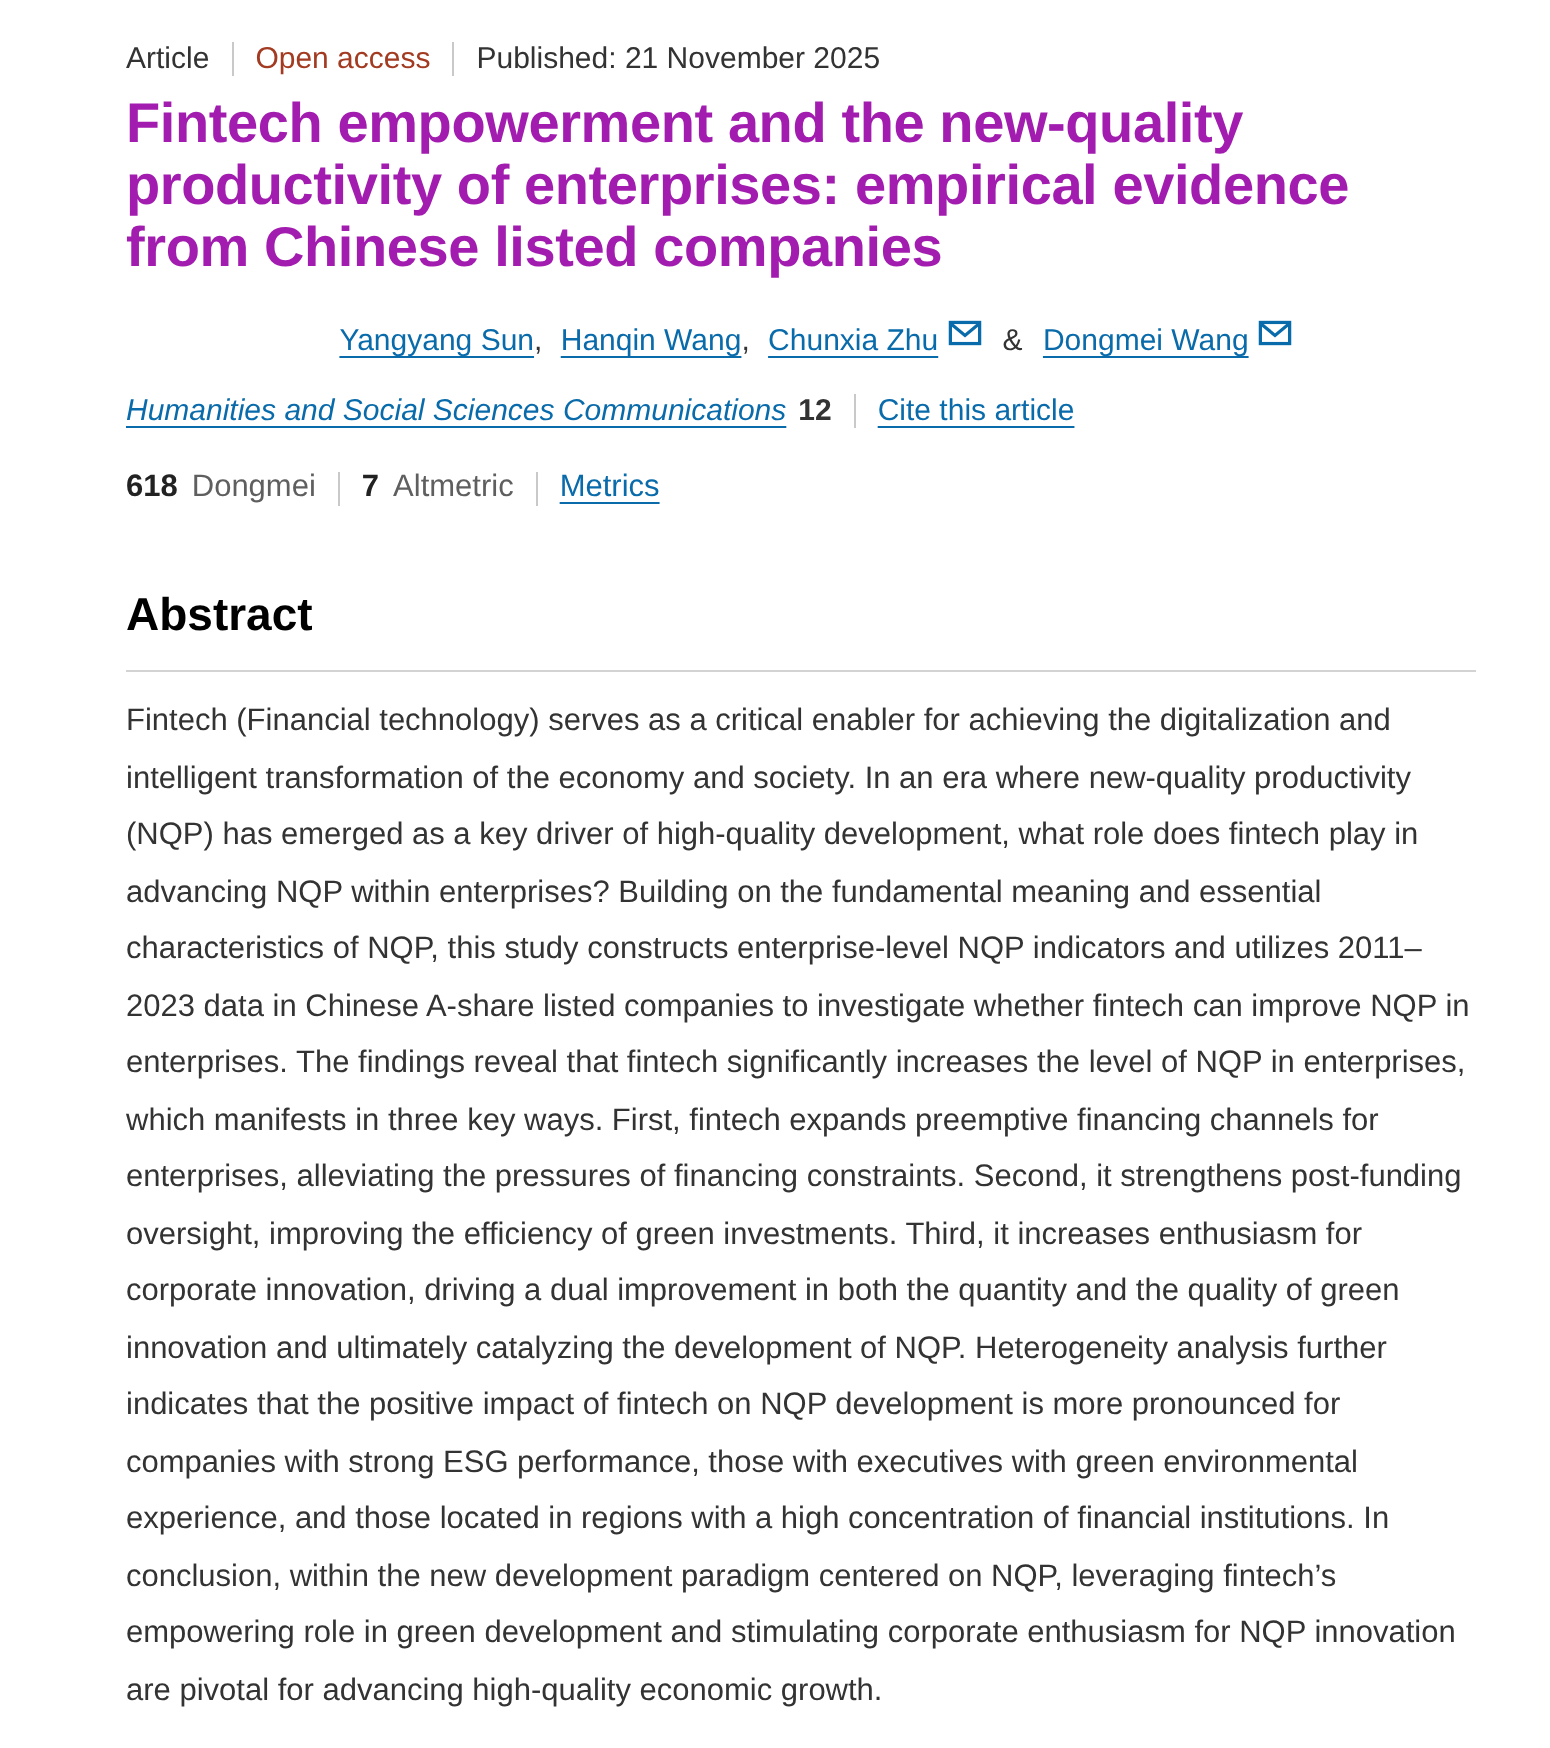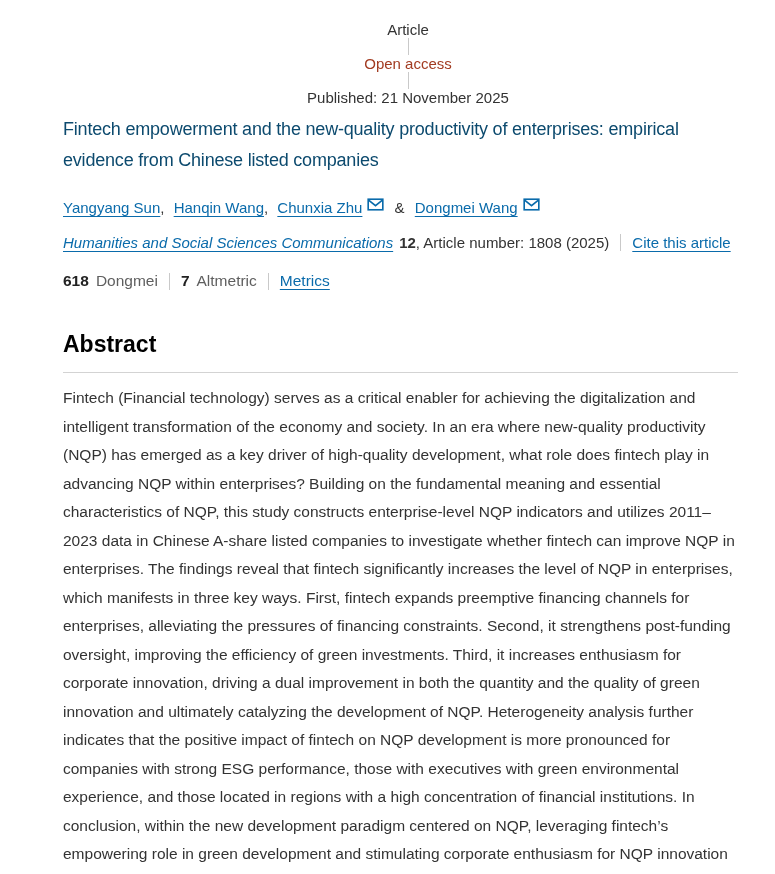--- a/index.html
+++ b/index.html
@@ -21,21 +21,20 @@
     margin-left: 63px;
     padding-top: 21px;
   }
 
   
   .meta-line {
     font-size: 15px;
     color: #333333;
     display: flex;
     align-items: center;
-    flex-direction: column;
   }
   .vsep {
     display: inline-block;
     width: 1px;
     height: 17px;
     background: #c9c9c9;
     margin: 0 11px;
   }
   a { cursor: pointer; }
   .link-blue {
@@ -44,34 +43,35 @@
     text-underline-offset: 3px;
     text-decoration-thickness: 1px;
   }
   .link-oa {
     color: var(--oa-red, #a23b21);
     text-underline-offset: 3px;
   }
 
   
   h1.title {
-    font-size: 18px;
-    font-weight: 400;
+    font-size: 28px;
+    font-weight: 700;
     line-height: 31px;
     letter-spacing: -0.2px;
-    color: #0c4a6e;
+    color: #a21caf;
     margin: 8px 0 0 0;
     max-width: 658px;
   }
 
   
   .authors {
     margin-top: 21px;
     font-size: 15px;
     color: #333333;
+    text-align: center;
   }
   .authors .sep { color: #333333; margin-right: 5px; }
   .authors .amp { color: #333333; margin: 0 6px; }
   .mail-icon {
     color: var(--link-blue, #0a6bab);
     margin-left: 5px;
     vertical-align: 2px;
   }
 
   
@@ -142,21 +142,20 @@
       <span class="amp">&amp;</span>
       <a class="link-blue">Dongmei Wang</a><span class="mail-icon"><svg width="17" height="13" viewBox="0 0 20 16">
             <rect x="1" y="1.5" width="18" height="13" fill="none" stroke="currentColor" stroke-width="2"></rect>
             <path d="M1.5 2.5 L10 9.5 L18.5 2.5" fill="none" stroke="currentColor" stroke-width="2"></path>
           </svg></span>
     </div>
 
     <div class="journal-line">
       <a class="link-blue journal-name">Humanities and Social Sciences Communications</a>
       <span class="journal-vol">12</span>
-        <span>, Article number: 1808 (2025)</span>
       <span class="vsep"></span>
       <a class="link-blue">Cite this article</a>
     </div>
 
     <div class="metrics-line">
       <span class="metric-count">618</span>
       <span>Dongmei</span>
       <span class="vsep"></span>
       <span class="metric-count">7</span>
       <span>Altmetric</span>

